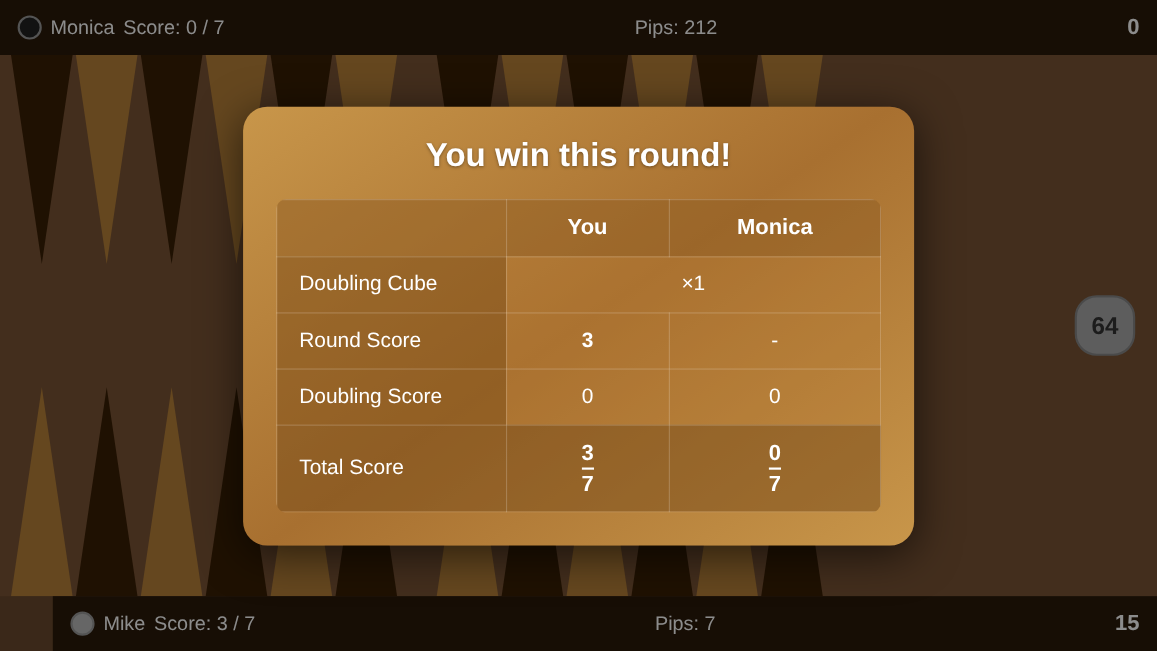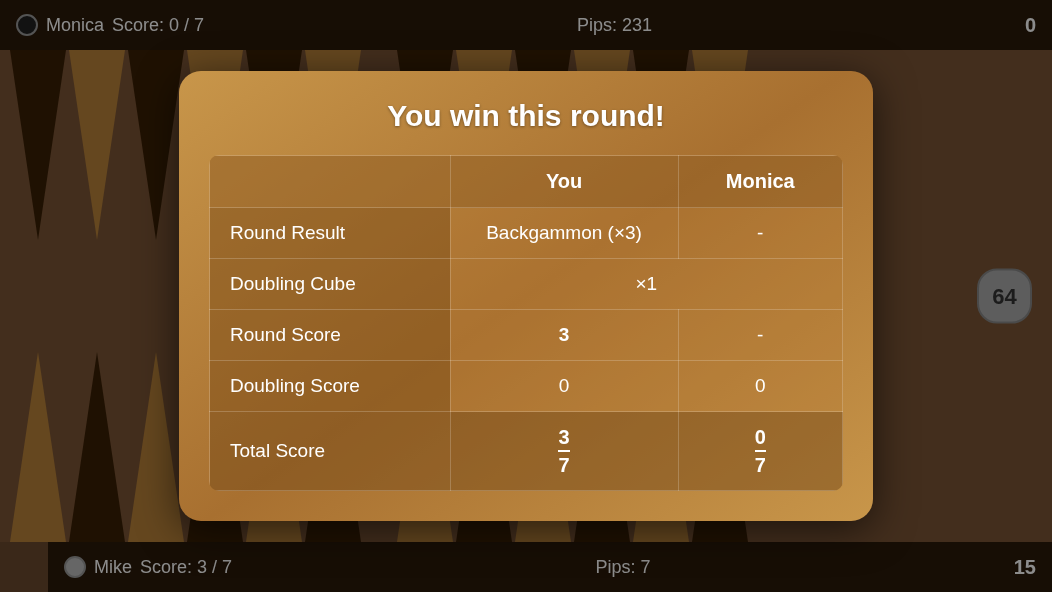--- a/index.html
+++ b/index.html
@@ -106,21 +106,21 @@
       align-items: center;
       justify-content: center;
       z-index: 100;
     }
 
     
     .modal {
       background: linear-gradient(145deg, #c8964a, #a87030, #c8964a);
       border-radius: 22px;
       padding: 28px 30px 30px;
-      width: 694px;
+      width: 610px;
       box-shadow: 0 8px 40px rgba(0,0,0,0.6);
     }
 
     .modal-title {
       text-align: center;
       color: white;
       font-size: 30px;
       font-weight: bold;
       margin-bottom: 22px;
       text-shadow: 0 1px 3px rgba(0,0,0,0.4);
@@ -251,21 +251,21 @@
 
 <div class="board-bg">
 
   <div class="top-bar">
     <div class="top-bar-left">
       <span class="avatar avatar-dark"></span>
       <span>Monica</span>
       <span>Score: 0 / 7</span>
     </div>
     <div class="top-bar-right">
-      <span>Pips: 231</span>
+      <span>Pips: 212</span>
     </div>
     <div class="top-bar-corner">0</div>
   </div>
 
   <div class="board-area">
 
     <div style="position:absolute;top:0;left:10px;right:75px;height:50%;display:flex;align-items:flex-start;gap:3px;">
       <div class="tri-container-top">
           <div class="tri-shape tri-down-dark"></div>
         </div>
@@ -369,25 +369,20 @@
     <table class="score-table">
       <thead>
         <tr>
           <th style="width:38%;"></th>
           <th>You</th>
           <th>Monica</th>
         </tr>
       </thead>
       <tbody>
 
-        <tr>
-          <td class="row-label-cell">Round Result</td>
-          <td>Backgammon (×3)</td>
-          <td>-</td>
-        </tr>
 
         <tr>
           <td class="row-label-cell">Doubling Cube</td>
           <td colspan="2" style="text-align:center;">×1</td>
         </tr>
 
         <tr>
           <td class="row-label-cell">Round Score</td>
           <td><strong>3</strong></td>
           <td>-</td>

